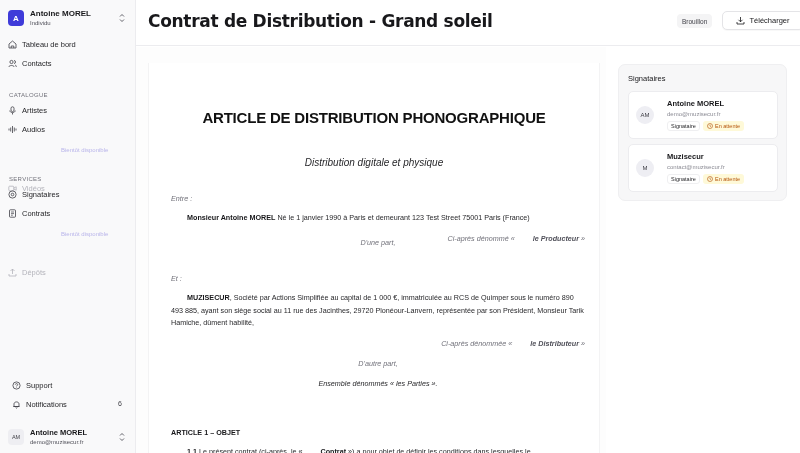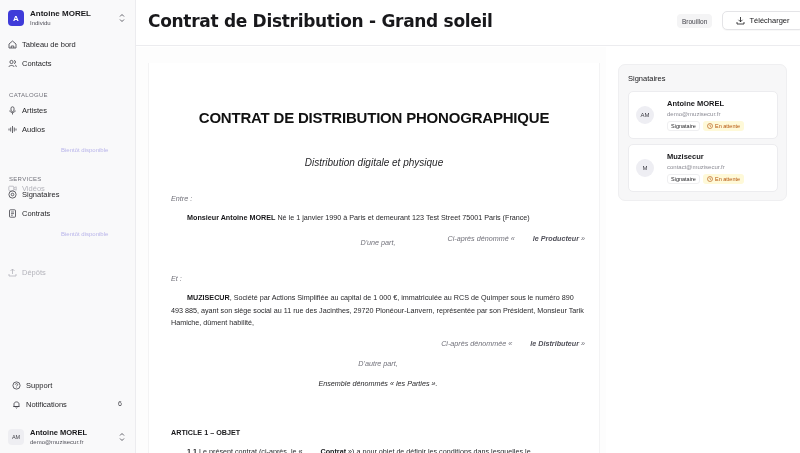--- a/index.html
+++ b/index.html
@@ -189,21 +189,21 @@
   <button class="dl-btn">
     <svg width="9" height="9" viewBox="0 0 9 9">
         <path d="M4.5 1 V5.8 M2.5 3.8 L4.5 5.8 L6.5 3.8 M1 6 V8 H8 V6" stroke="#18181b" stroke-width="0.8" fill="none"></path>
       </svg>
     <span>Télécharger</span>
   </button>
 </header>
 
 <main class="doc-area">
   <div class="doc-page">
-    <div class="doc-h1">CONTRAT DE DISTRIBUTION PHONOGRAPHIQUE</div>
+    <div class="doc-h1">ARTICLE DE DISTRIBUTION PHONOGRAPHIQUE</div>
     <div class="doc-sub">Distribution digitale et physique</div>
 
     <div class="p it" style="top:130px">Entre :</div>
     <div class="p dark" style="top:149px"><b>Monsieur Antoine MOREL</b><span> Né le 1 janvier 1990 à Paris et demeurant 123 Test Street 75001 Paris (France)</span></div>
     <div class="p it r" style="top:170px"><span>Ci-après dénommé « </span><b>le Producteur</b><span> »</span></div>
     <div class="p it c" style="top:174px">D'une part,</div>
     <div class="p it" style="top:210px">Et :</div>
     <div class="p dark" style="top:229px"><b>MUZISECUR</b><span>, Société par Actions Simplifiée au capital de 1 000 €, immatriculée au RCS de Quimper sous le numéro 890 493 885, ayant son siège social au 11 rue des Jacinthes, 29720 Plonéour-Lanvern, représentée par son Président, Monsieur Tarik Hamiche, dûment habilité,</span></div>
     <div class="p it r" style="top:275px"><span>Ci-après dénommée « </span><b>le Distributeur</b><span> »</span></div>
     <div class="p it c" style="top:295px">D'autre part,</div>

